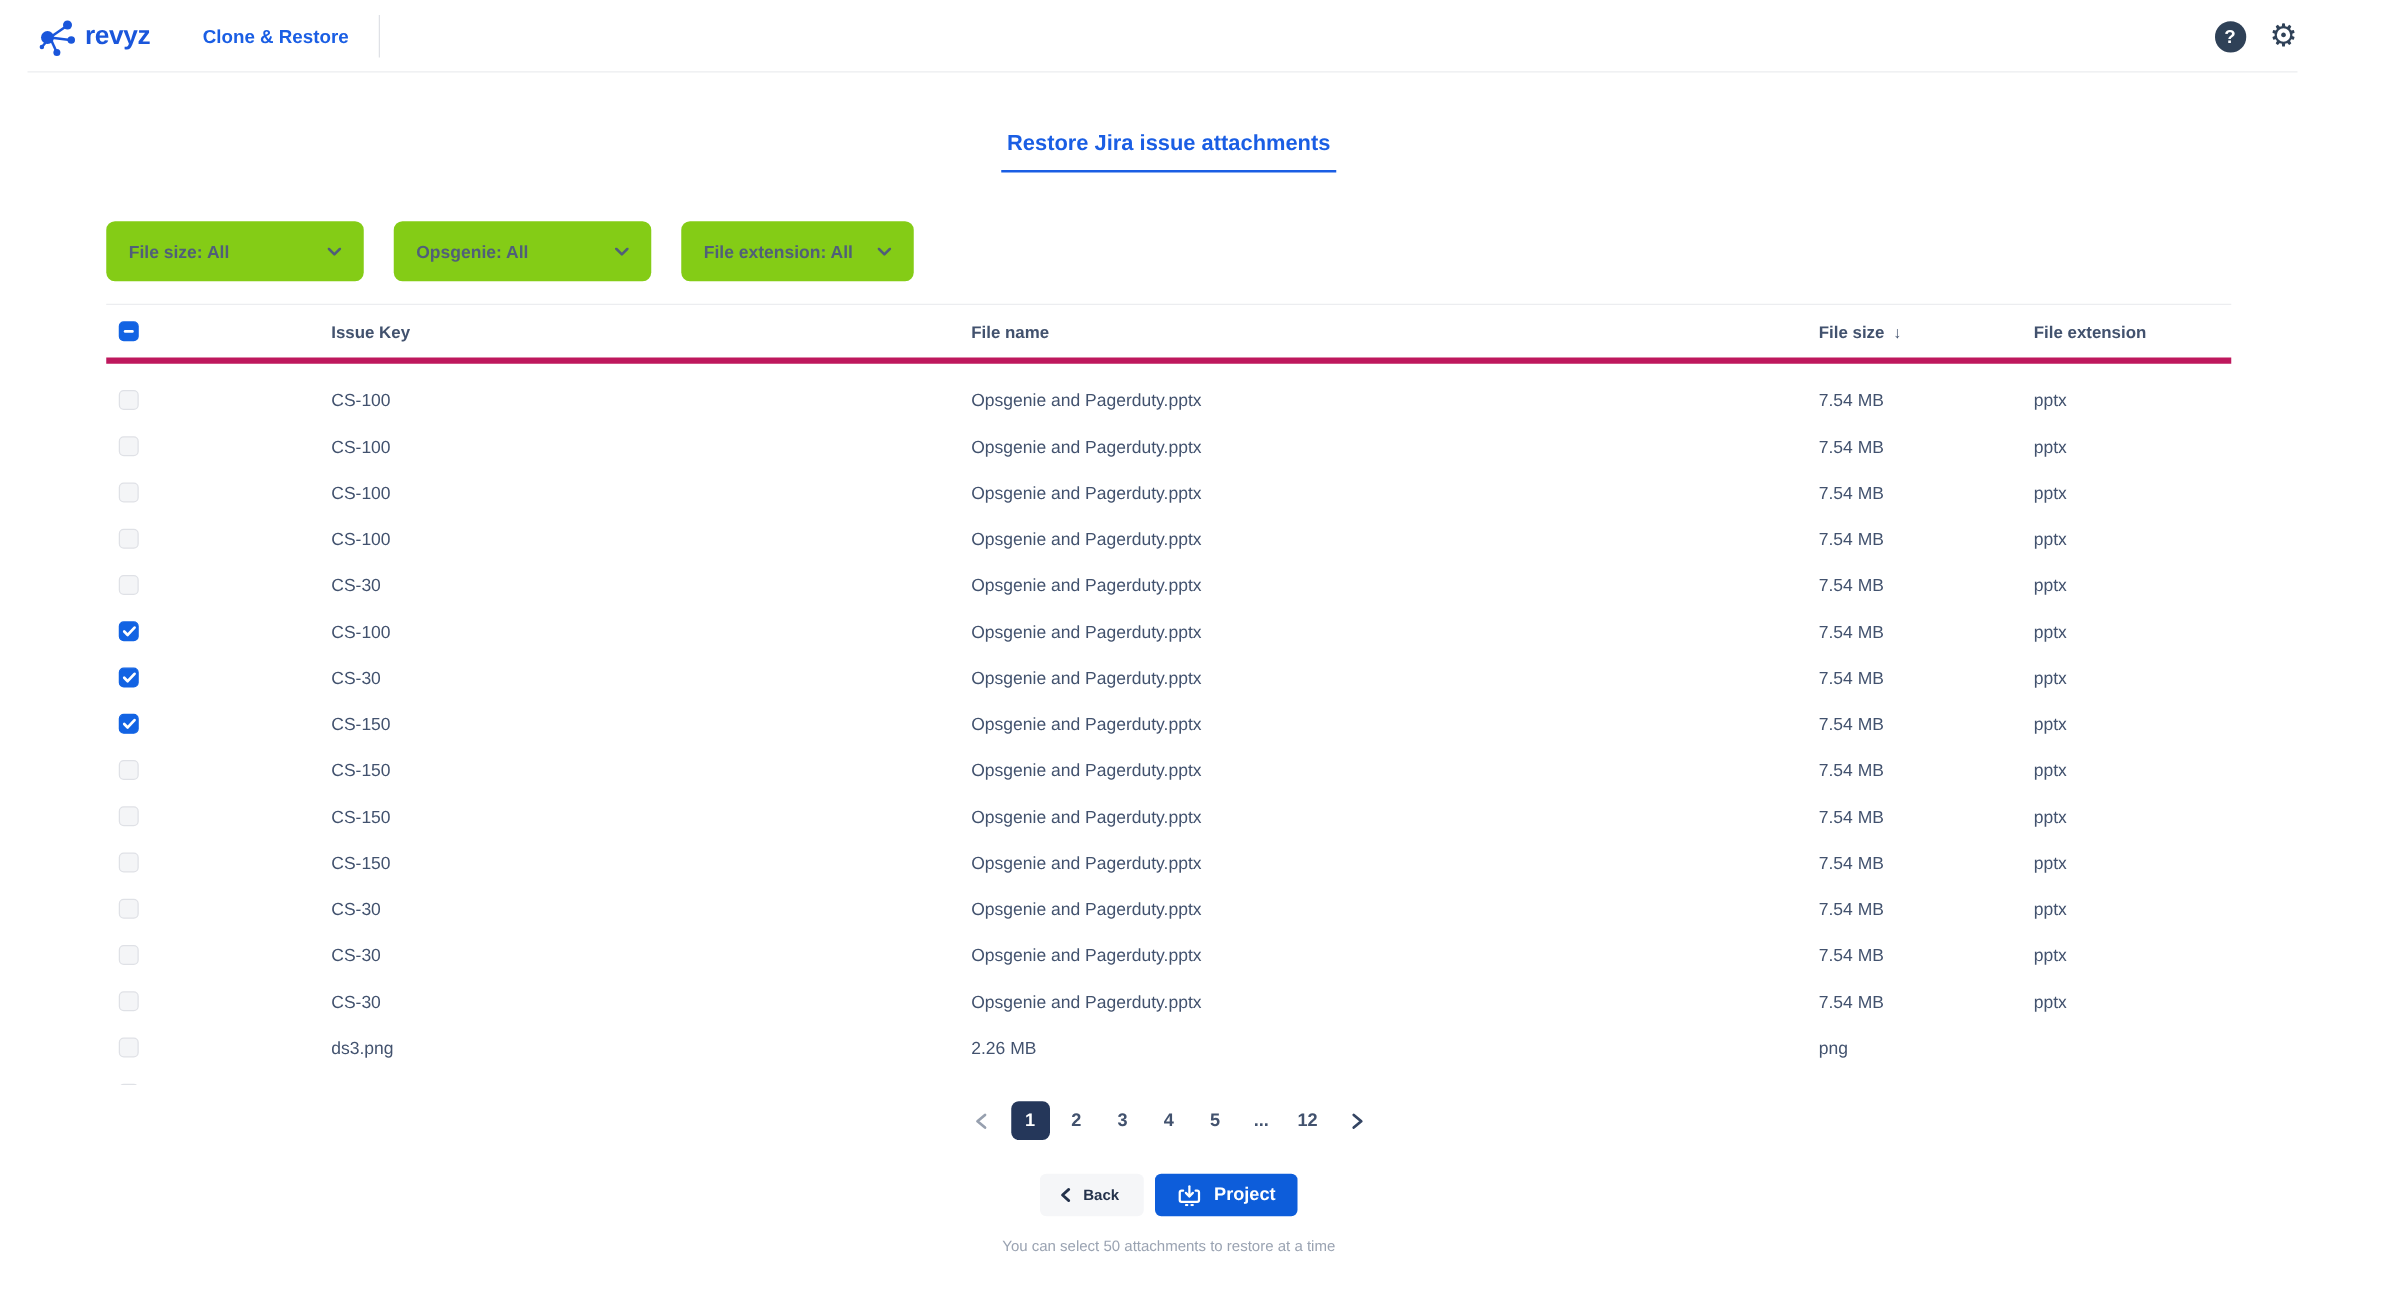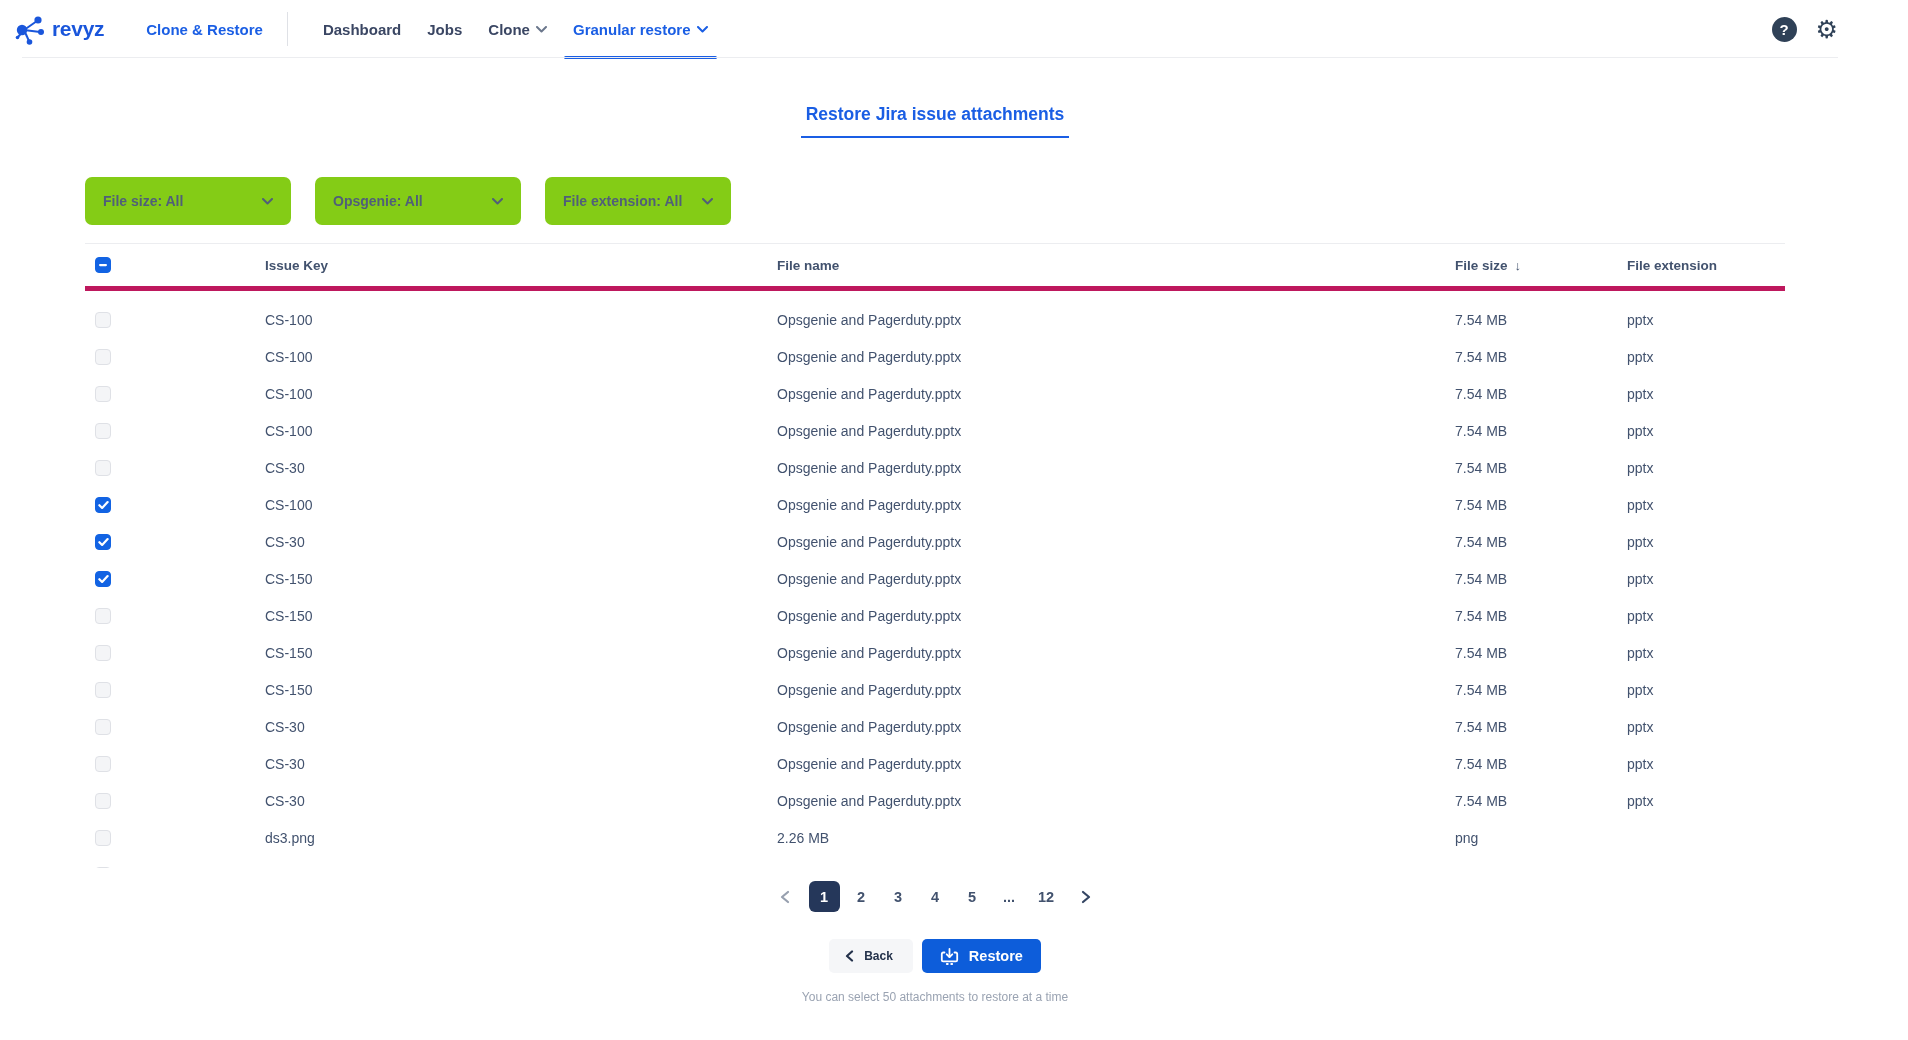--- a/index.html
+++ b/index.html
@@ -1,19 +1,19 @@
 <!DOCTYPE html>
 <html><head>
 <meta charset="utf-8">
 <style>
   * { margin:0; padding:0; box-sizing:border-box; }
   html,body { width:1908px; height:1040px; background:#ffffff; font-family:"Liberation Sans", sans-serif; overflow:hidden; }
 
   
-  .app-header { height:58px; display:flex; align-items:center; padding:0 70px 0 14px; position:relative; }
+  .app-header { height:58px; display:flex; align-items:center; padding:0 70px 0 30px; position:relative; }
   .app-header::after { content:""; position:absolute; left:22px; right:70px; bottom:0; height:1px; background:#ECEDF0; }
   .brand { display:flex; align-items:center; gap:6px; }
   .brand-name { font-size:21px; font-weight:bold; color:#1A56DB; letter-spacing:-0.3px; }
   .product-link { margin-left:42px; font-size:15px; font-weight:bold; color:#1A5EE4; }
   .header-divider { width:1px; height:34px; background:#DFE1E6; margin:0 22px 0 24px; }
   .nav { display:flex; align-items:center; height:58px; }
   .nav-item { display:flex; align-items:center; gap:6px; height:58px; padding:0 13px; font-size:15px; font-weight:bold; color:#3A4663; cursor:pointer; position:relative; }
   .nav-item.active { color:#1A5EE4; }
   .nav-item.active::after { content:""; position:absolute; left:4px; right:4px; bottom:-1px; height:3px; background:#1A5EE4; border-radius:2px; }
   .chev { width:11px; height:7px; }
@@ -90,40 +90,20 @@
       <circle cx="8" cy="17" r="5.2" fill="#1A56DB"></circle>
       <circle cx="24" cy="7" r="3.6" fill="#1A56DB"></circle>
       <circle cx="27" cy="19" r="3" fill="#1A56DB"></circle>
       <circle cx="15.5" cy="29" r="2.8" fill="#1A56DB"></circle>
       <circle cx="3.5" cy="24.5" r="1.8" fill="#1A56DB"></circle>
     </svg>
     <span class="brand-name">revyz</span>
   </div>
   <a class="product-link">Clone &amp; Restore</a>
   <div class="header-divider"></div>
-  <nav class="nav">
-    <div class="nav-item">
-      <span>Dashboard</span>
-    </div>
-    <div class="nav-item">
-      <span>Jobs</span>
-    </div>
-    <div class="nav-item">
-      <span>Clone</span>
-      <svg class="chev" viewBox="0 0 11 7">
-          <polyline points="1,1 5.5,5.5 10,1"></polyline>
-        </svg>
-    </div>
-    <div class="nav-item active">
-      <span>Granular restore</span>
-      <svg class="chev" viewBox="0 0 11 7">
-          <polyline points="1,1 5.5,5.5 10,1"></polyline>
-        </svg>
-    </div>
-  </nav>
   <div class="header-right">
     <div class="help-circle">?</div>
     <div class="gear">⚙</div>
   </div>
 </header>
 
 <main class="main">
 
   <div class="title-wrap">
     <h1 class="page-title">Restore Jira issue attachments</h1>
@@ -366,19 +346,19 @@
       <span>Back</span>
     </button>
     <button class="restore-btn">
       <svg class="restore-icon" width="19" height="17" viewBox="0 0 19 17">
         <path d="M4.5,4.5 H3.2 a1.4,1.4 0 0 0 -1.4,1.4 V12 a1.4,1.4 0 0 0 1.4,1.4 H15.8 a1.4,1.4 0 0 0 1.4,-1.4 V5.9 a1.4,1.4 0 0 0 -1.4,-1.4 H14.5"></path>
         <line x1="9.5" y1="1" x2="9.5" y2="9"></line>
         <path d="M6.7,6.3 L9.5,9.1 L12.3,6.3"></path>
         <line x1="6.8" y1="16" x2="7.8" y2="16"></line>
         <line x1="11.2" y1="16" x2="12.2" y2="16"></line>
       </svg>
-      <span>Restore</span>
+      <span>Project</span>
     </button>
   </div>
 
   <div class="footer-note">You can select 50 attachments to restore at a time</div>
 
 </main>
 
 </body></html>

